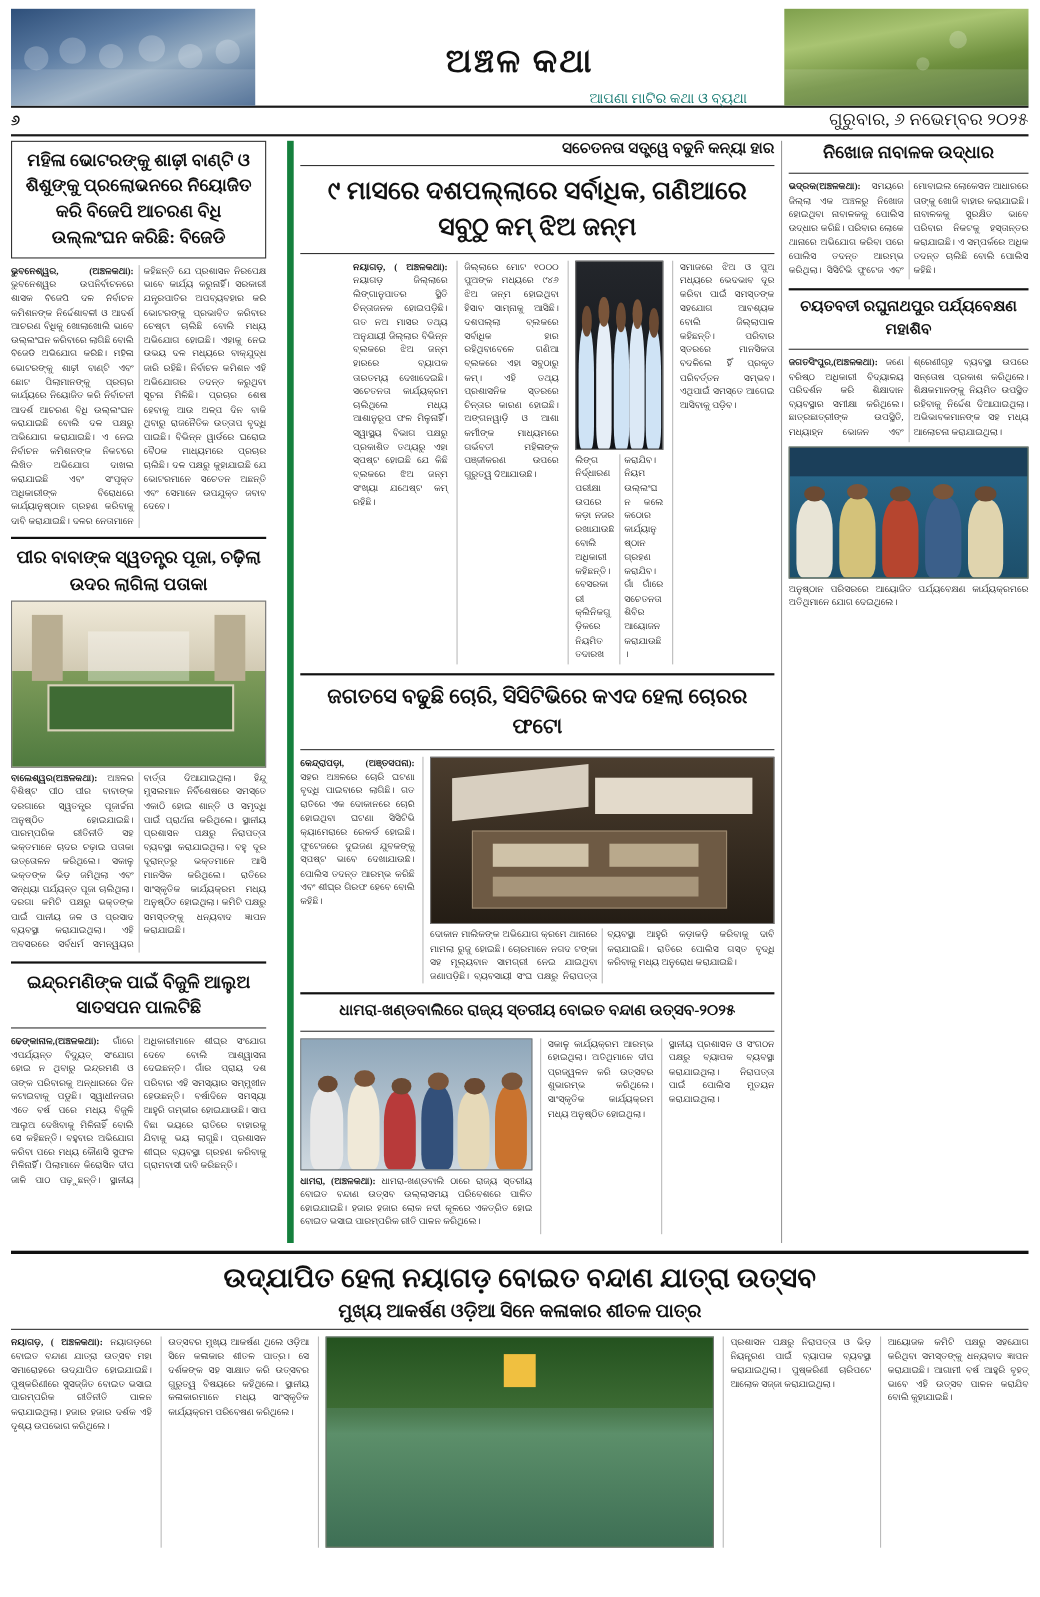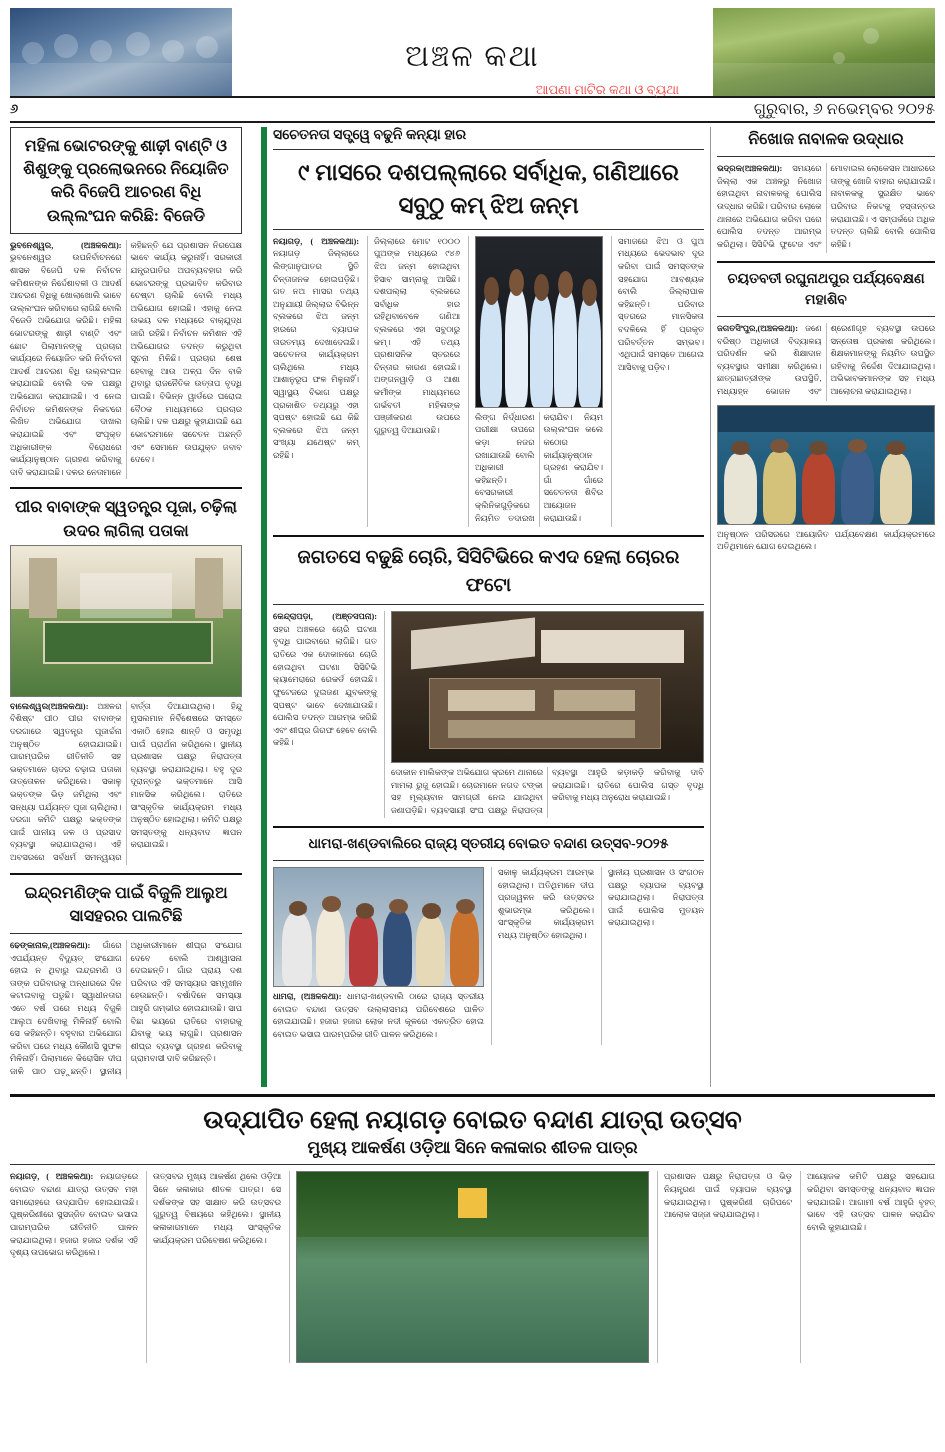--- a/index.html
+++ b/index.html
@@ -47,29 +47,29 @@
   .mast-center{
     flex:1;
     display:flex;
     flex-direction:column;
     align-items:center;
     justify-content:center;
     padding:4px 6px;
   }
   .mast-title{
     font-size:30px;
-    font-weight:normal;
+    font-weight:bold;
     letter-spacing:2px;
     color:#111;
     line-height:1.1;
     margin-top:32px;
   }
   .mast-sub{
     font-size:13px;
-    color:#ef4444;
+    color:#0f766e;
     margin-top:10px;
     align-self:flex-end;
     margin-right:28px;
   }
   .datebar{
     display:flex;
     justify-content:space-between;
     align-items:center;
     margin:2px 10px 4px 10px;
     border-bottom:2px solid #1a1a1a;
@@ -93,21 +93,21 @@
     text-align:center;
     font-weight:bold;
     line-height:1.45;
     color:#111;
   }
   .hl.big{font-size:19px;}
   .hl.xl{font-size:23px;}
   .hl.med{font-size:16px;}
   .hl.sm{font-size:14px;}
   .kicker{
-    text-align:left;
+    text-align:right;
     font-size:14px;
     font-weight:bold;
     margin-bottom:3px;
   }
   .rule{border-top:1px solid #333;margin:6px 0;}
   .hr-box{border:1px solid #333;padding:6px 5px;margin-bottom:6px;}
 
   .cols2{column-count:2;column-gap:9px;column-rule:1px solid #bbb;}
 
   .body-text{
@@ -222,39 +222,39 @@
         </div>
         <div class="body-text cols2">
           <p><span class="dateline">ବାଲେଶ୍ୱର(ଅଞ୍ଚଳକଥା):</span>
              <span>ଅଞ୍ଚଳର ବିଶିଷ୍ଟ ପୀଠ ପୀର ବାବାଙ୍କ ଦରଗାରେ ସ୍ୱତନ୍ତ୍ର ପୂଜାର୍ଚ୍ଚନା ଅନୁଷ୍ଠିତ ହୋଇଯାଇଛି। ପାରମ୍ପରିକ ରୀତିନୀତି ସହ ଭକ୍ତମାନେ ଚାଦର ଚଢ଼ାଇ ପତାକା ଉତ୍ତୋଳନ କରିଥିଲେ। ସକାଳୁ ଭକ୍ତଙ୍କ ଭିଡ଼ ଜମିଥିଲା ଏବଂ ସନ୍ଧ୍ୟା ପର୍ଯ୍ୟନ୍ତ ପୂଜା ଚାଲିଥିଲା। ଦରଗା କମିଟି ପକ୍ଷରୁ ଭକ୍ତଙ୍କ ପାଇଁ ପାନୀୟ ଜଳ ଓ ପ୍ରସାଦ ବ୍ୟବସ୍ଥା କରାଯାଇଥିଲା। ଏହି ଅବସରରେ ସର୍ବଧର୍ମ ସମନ୍ୱୟର ବାର୍ତ୍ତା ଦିଆଯାଇଥିଲା। ହିନ୍ଦୁ ମୁସଲମାନ ନିର୍ବିଶେଷରେ ସମସ୍ତେ ଏକାଠି ହୋଇ ଶାନ୍ତି ଓ ସମୃଦ୍ଧି ପାଇଁ ପ୍ରାର୍ଥନା କରିଥିଲେ। ସ୍ଥାନୀୟ ପ୍ରଶାସନ ପକ୍ଷରୁ ନିରାପତ୍ତା ବ୍ୟବସ୍ଥା କରାଯାଇଥିଲା। ବହୁ ଦୂର ଦୂରାନ୍ତରୁ ଭକ୍ତମାନେ ଆସି ମାନସିକ କରିଥିଲେ। ରାତିରେ ସାଂସ୍କୃତିକ କାର୍ଯ୍ୟକ୍ରମ ମଧ୍ୟ ଅନୁଷ୍ଠିତ ହୋଇଥିଲା। କମିଟି ପକ୍ଷରୁ ସମସ୍ତଙ୍କୁ ଧନ୍ୟବାଦ ଜ୍ଞାପନ କରାଯାଇଛି।</span></p>
         </div>
       </div>
 
       <div class="sep-line"></div>
 
       <div class="section">
-        <div class="hl med">ଇନ୍ଦ୍ରମଣିଙ୍କ ପାଇଁ ବିଜୁଳି ଆଲୁଅ ସାସହରର ପାଲଟିଛି</div>
+        <div class="hl med">ଇନ୍ଦ୍ରମଣିଙ୍କ ପାଇଁ ବିଜୁଳି ଆଲୁଅ ସାତସପନ ପାଲଟିଛି</div>
         <div class="rule"></div>
         <div class="body-text cols2">
           <p><span class="dateline">ଢେଙ୍କାନାଳ,(ଅଞ୍ଚଳକଥା):</span>
              <span>ଗାଁରେ ଏପର୍ଯ୍ୟନ୍ତ ବିଦ୍ୟୁତ୍‌ ସଂଯୋଗ ହୋଇ ନ ଥିବାରୁ ଇନ୍ଦ୍ରମଣି ଓ ତାଙ୍କ ପରିବାରକୁ ଅନ୍ଧାରରେ ଦିନ କଟାଇବାକୁ ପଡୁଛି। ସ୍ୱାଧୀନତାର ଏତେ ବର୍ଷ ପରେ ମଧ୍ୟ ବିଜୁଳି ଆଲୁଅ ଦେଖିବାକୁ ମିଳିନାହିଁ ବୋଲି ସେ କହିଛନ୍ତି। ବହୁବାର ଅଭିଯୋଗ କରିବା ପରେ ମଧ୍ୟ କୌଣସି ସୁଫଳ ମିଳିନାହିଁ। ପିଲାମାନେ କିରୋସିନ ଦୀପ ଜାଳି ପାଠ ପଢ଼ୁଛନ୍ତି। ସ୍ଥାନୀୟ ଅଧିକାରୀମାନେ ଶୀଘ୍ର ସଂଯୋଗ ଦେବେ ବୋଲି ଆଶ୍ୱାସନା ଦେଇଛନ୍ତି। ଗାଁର ପ୍ରାୟ ଦଶ ପରିବାର ଏହି ସମସ୍ୟାର ସମ୍ମୁଖୀନ ହେଉଛନ୍ତି। ବର୍ଷାଦିନେ ସମସ୍ୟା ଆହୁରି ଗମ୍ଭୀର ହୋଇଯାଉଛି। ସାପ ବିଛା ଭୟରେ ରାତିରେ ବାହାରକୁ ଯିବାକୁ ଭୟ ଲାଗୁଛି। ପ୍ରଶାସନ ଶୀଘ୍ର ବ୍ୟବସ୍ଥା ଗ୍ରହଣ କରିବାକୁ ଗ୍ରାମବାସୀ ଦାବି କରିଛନ୍ତି।</span></p>
         </div>
       </div>
     </div>
 
     <div class="col-mid">
 
       <div class="section">
         <div class="kicker">ସଚେତନତା ସତ୍ତ୍ୱେ ବଢୁନି କନ୍ୟା ହାର</div>
         <div class="rule"></div>
         <div class="hl xl">୯ ମାସରେ ଦଶପଲ୍ଲାରେ ସର୍ବାଧିକ, ଗଣିଆରେ ସବୁଠୁ କମ୍‌ ଝିଅ ଜନ୍ମ</div>
         <div class="rule"></div>
 
         <div style="display:flex;gap:8px;">
-          <div style="flex:0 0 86px;" class="body-text">
+          <div style="flex:0 0 86px;margin-left:48px;" class="body-text">
             <p><span class="dateline">ନୟାଗଡ଼, ( ଅଞ୍ଚଳକଥା):</span>
                <span>ନୟାଗଡ଼ ଜିଲ୍ଲାରେ ଲିଙ୍ଗାନୁପାତର ସ୍ଥିତି ଚିନ୍ତାଜନକ ହୋଇପଡ଼ିଛି। ଗତ ନଅ ମାସର ତଥ୍ୟ ଅନୁଯାୟୀ ଜିଲ୍ଲାର ବିଭିନ୍ନ ବ୍ଲକରେ ଝିଅ ଜନ୍ମ ହାରରେ ବ୍ୟାପକ ତାରତମ୍ୟ ଦେଖାଦେଇଛି। ସଚେତନତା କାର୍ଯ୍ୟକ୍ରମ ଚାଲିଥିଲେ ମଧ୍ୟ ଆଶାନୁରୂପ ଫଳ ମିଳୁନାହିଁ। ସ୍ୱାସ୍ଥ୍ୟ ବିଭାଗ ପକ୍ଷରୁ ପ୍ରକାଶିତ ତଥ୍ୟରୁ ଏହା ସ୍ପଷ୍ଟ ହୋଇଛି ଯେ କିଛି ବ୍ଲକରେ ଝିଅ ଜନ୍ମ ସଂଖ୍ୟା ଯଥେଷ୍ଟ କମ୍‌ ରହିଛି।</span></p>
           </div>
           <div style="flex:0 0 86px;border-left:1px solid #bbb;padding-left:6px;" class="body-text">
             <p>ଜିଲ୍ଲାରେ ମୋଟ ୧୦୦୦ ପୁଅଙ୍କ ମଧ୍ୟରେ ୯୪୬ ଝିଅ ଜନ୍ମ ହୋଇଥିବା ହିସାବ ସାମ୍ନାକୁ ଆସିଛି। ଦଶପଲ୍ଲା ବ୍ଲକରେ ସର୍ବାଧିକ ହାର ରହିଥିବାବେଳେ ଗଣିଆ ବ୍ଲକରେ ଏହା ସବୁଠାରୁ କମ୍‌। ଏହି ତଥ୍ୟ ପ୍ରଶାସନିକ ସ୍ତରରେ ଚିନ୍ତାର କାରଣ ହୋଇଛି। ଅଙ୍ଗନୱାଡ଼ି ଓ ଆଶା କର୍ମୀଙ୍କ ମାଧ୍ୟମରେ ଗର୍ଭବତୀ ମହିଳାଙ୍କ ପଞ୍ଜୀକରଣ ଉପରେ ଗୁରୁତ୍ୱ ଦିଆଯାଉଛି।</p>
           </div>
           <div style="flex:1;border-left:1px solid #bbb;padding-left:6px;">
             <div class="photo photo-school" style="height:170px;">
               <div style="position:absolute;inset:0;background:linear-gradient(180deg,#23262b,#111317);"></div>
               <div class="fig" style="left:3%;top:34%;width:18%;height:66%;background:#cfe3f5;"></div>

